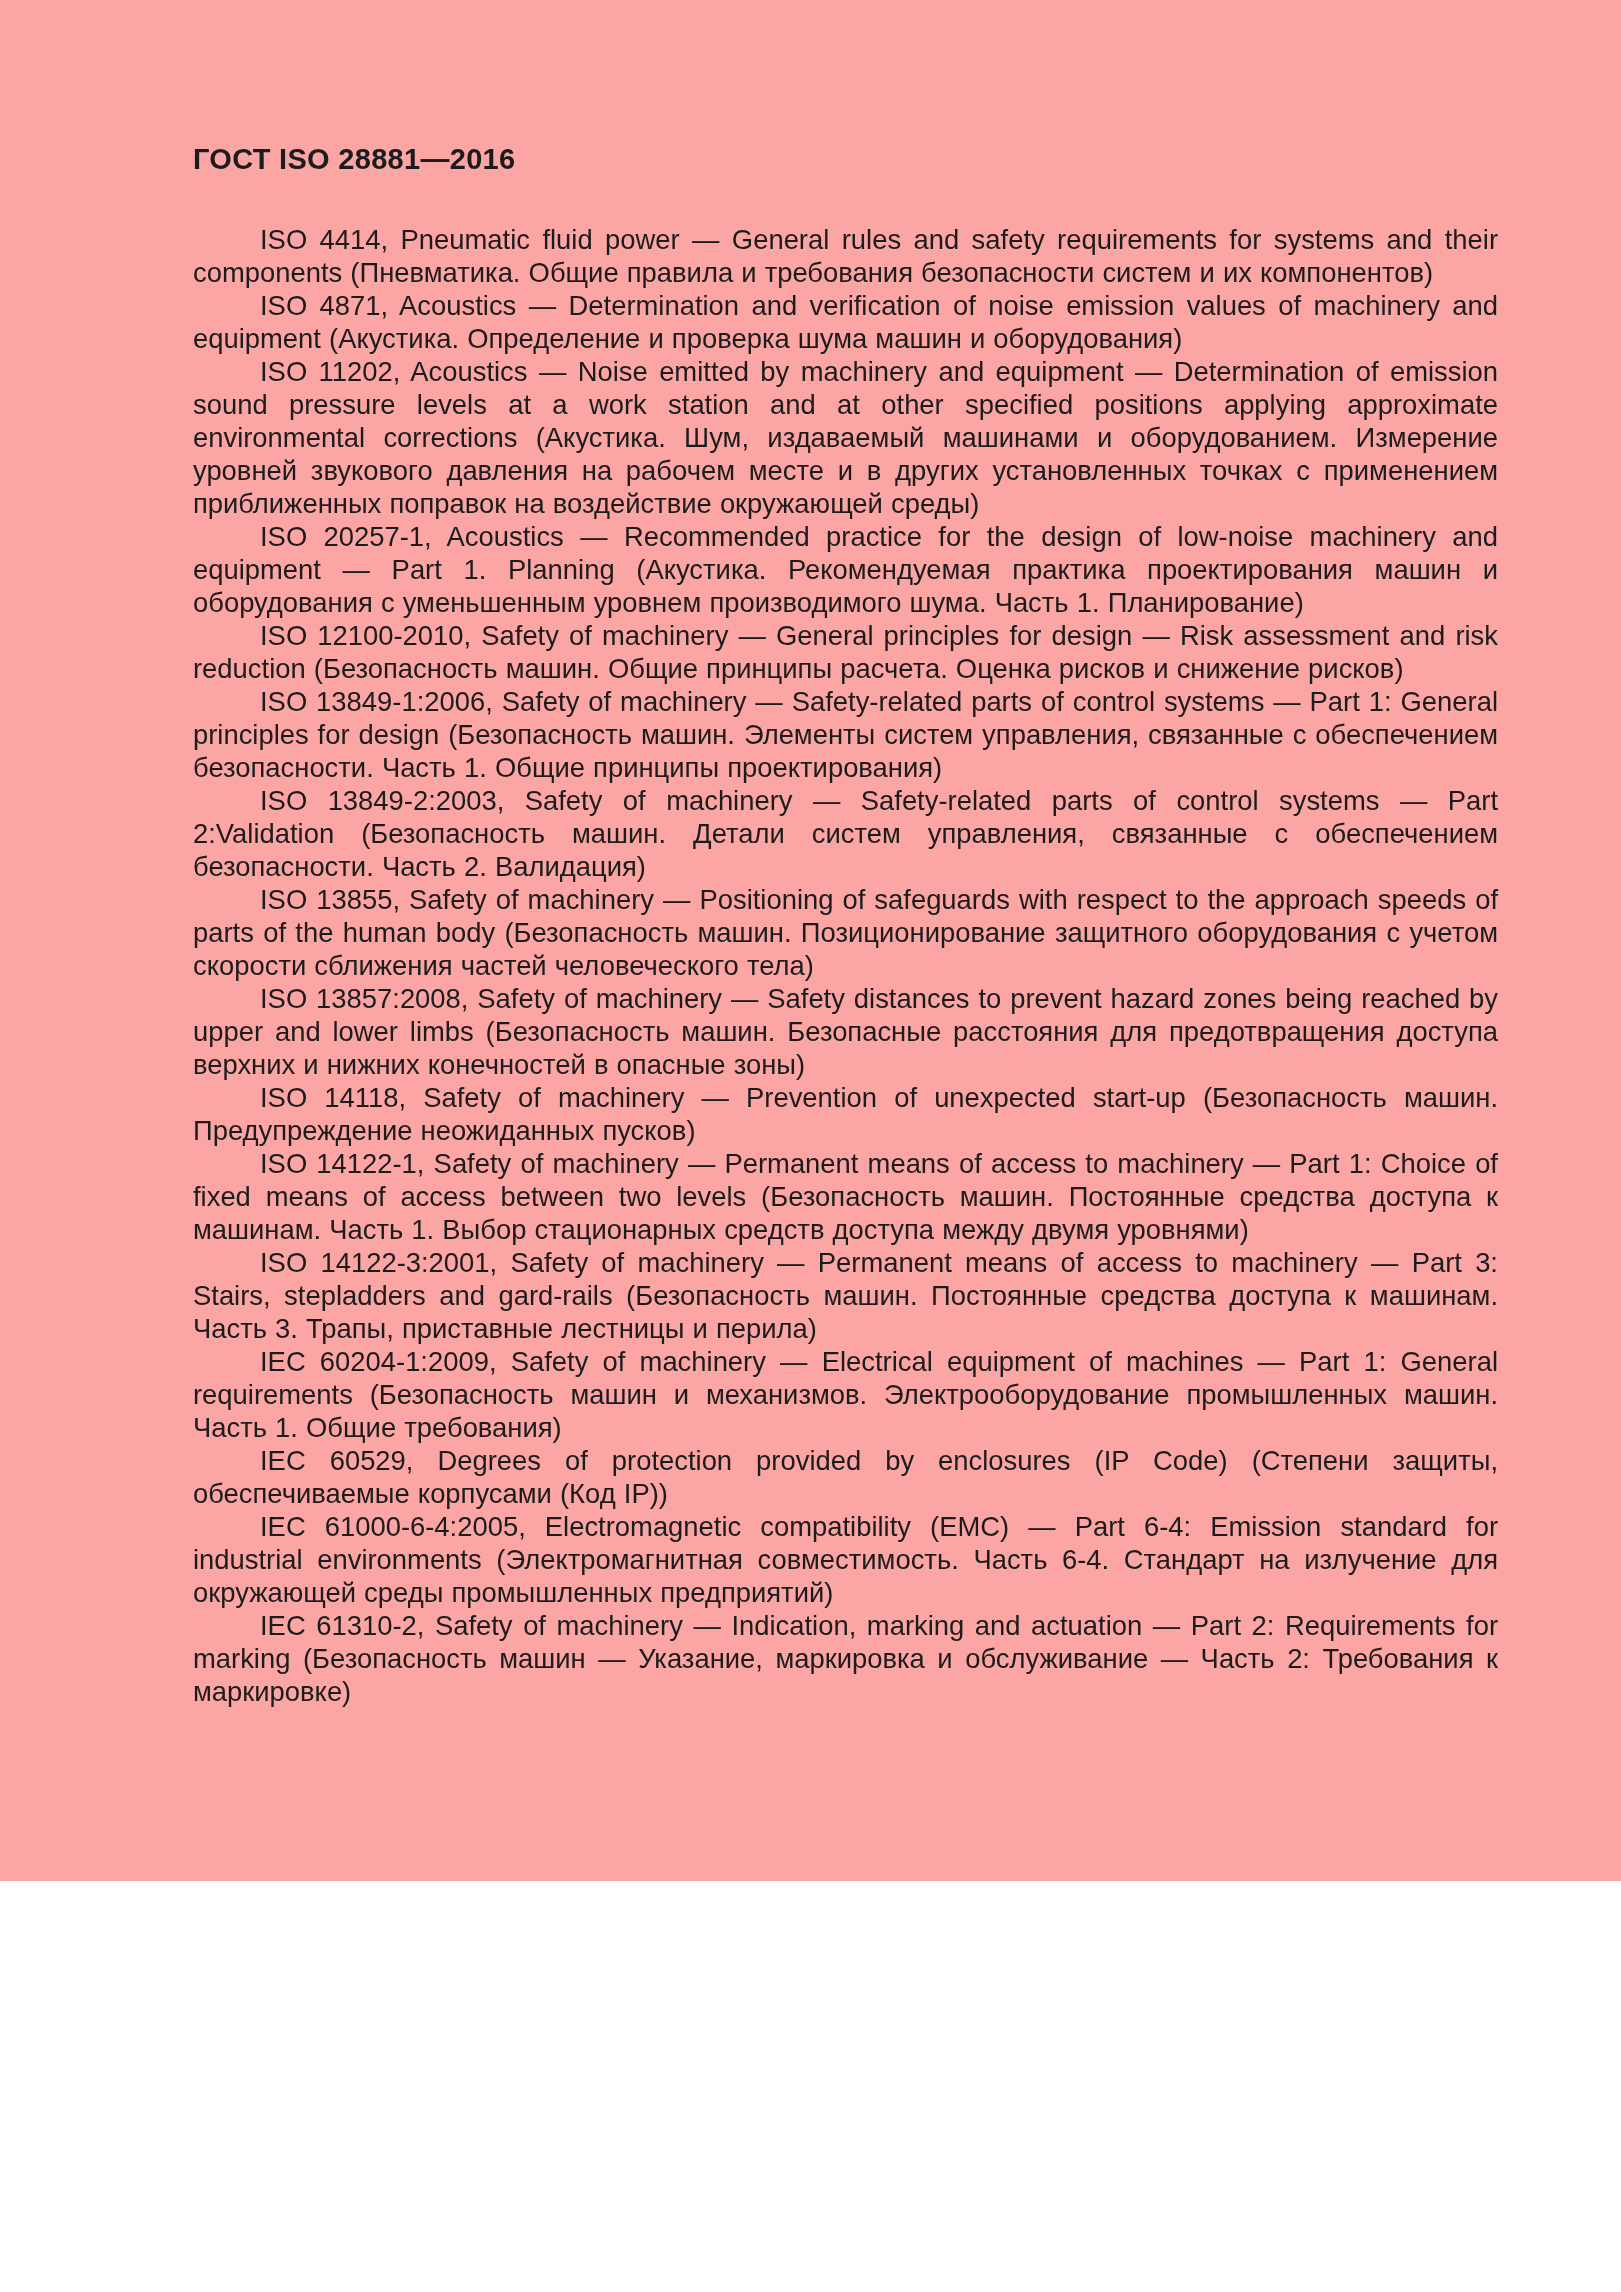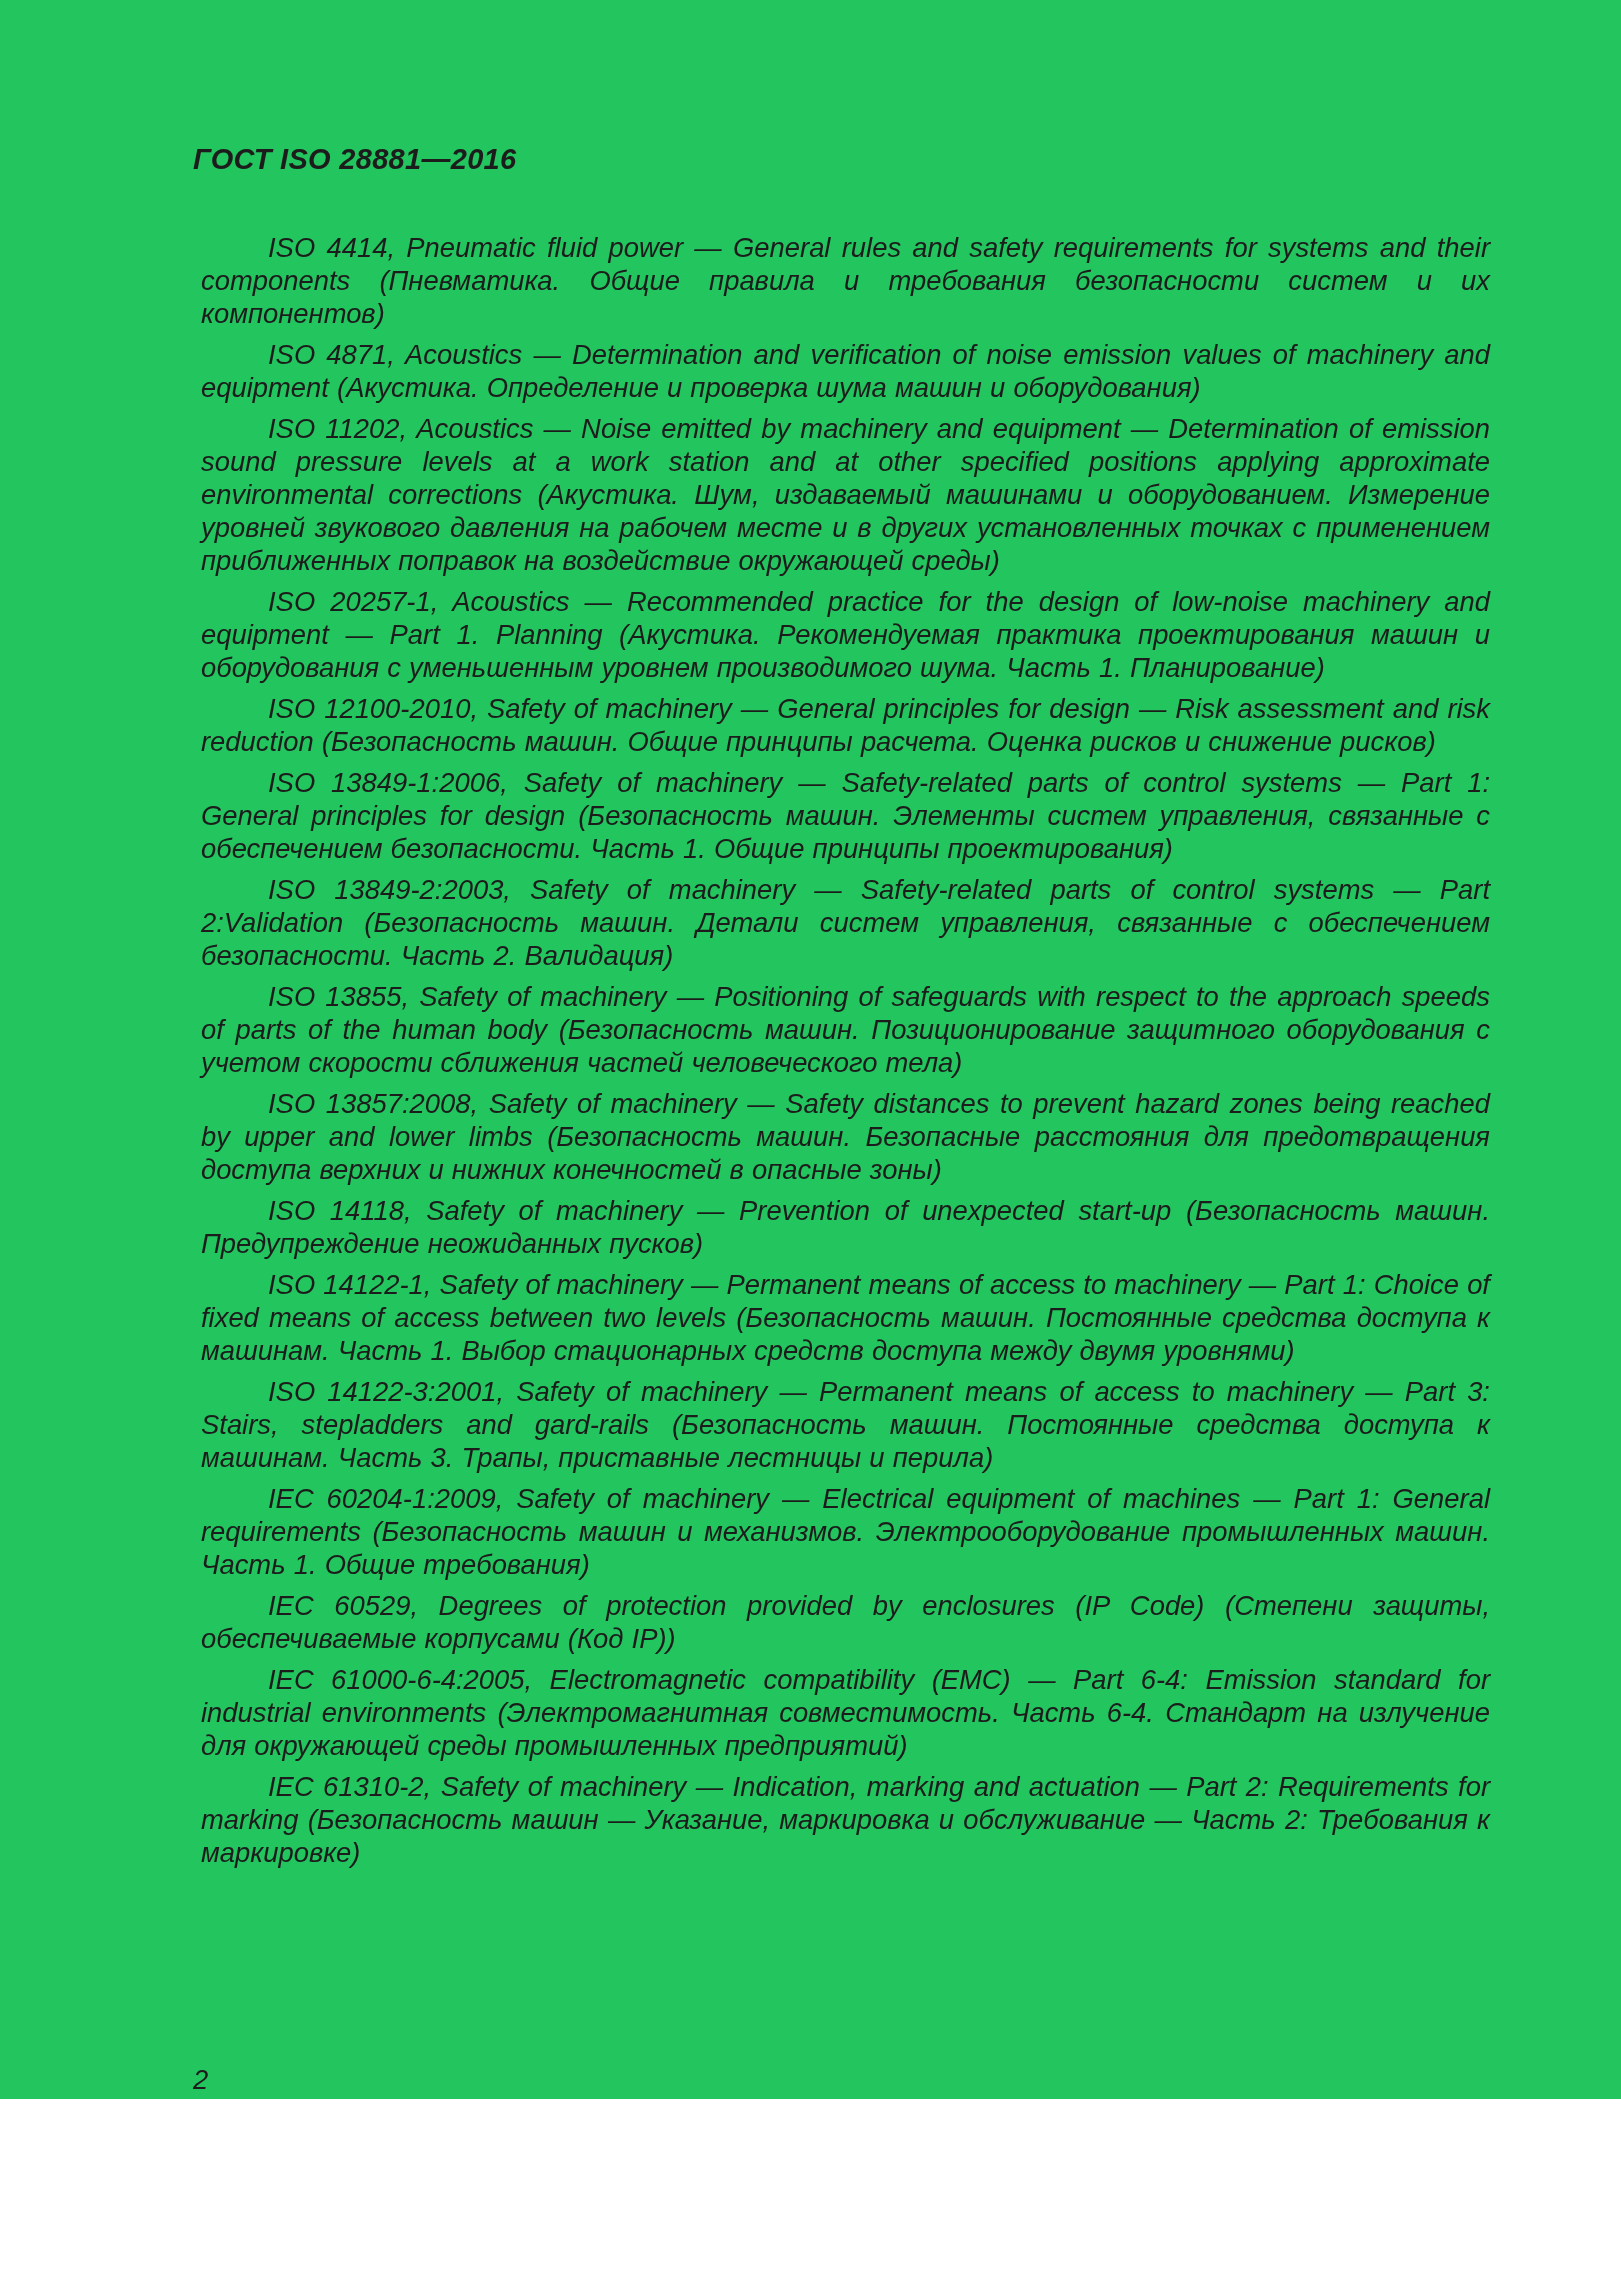--- a/index.html
+++ b/index.html
@@ -3,47 +3,46 @@
 <meta charset="utf-8">
 <style>
   html, body {
     margin: 0;
     padding: 0;
     background: #ffffff;
   }
   .page {
     position: relative;
     width: 1621px;
-    height: 2099px;
-    background: #22c55e;
+    height: 1881px;
+    background: #fca5a5;
     font-family: "Liberation Sans", "DejaVu Sans", sans-serif;
     color: #1c1c1c;
     overflow: hidden;
-    font-style: italic;
   }
   .doc-header {
     position: absolute;
     left: 193px;
     top: 143px;
     font-size: 29px;
     font-weight: bold;
     letter-spacing: 0.3px;
     white-space: nowrap;
   }
   .content {
     position: absolute;
     left: 193px;
     top: 223px;
     width: 1305px;
     font-size: 27.4px;
     line-height: 33px;
     text-align: justify;
   }
   .content p {
-    margin: 8px;
+    margin: 0;
     padding: 0;
     text-indent: 67px;
     word-spacing: 0.5px;
   }
   .page-number {
     position: absolute;
     left: 193px;
     top: 2064px;
     font-size: 27.4px;
     line-height: 32px;

